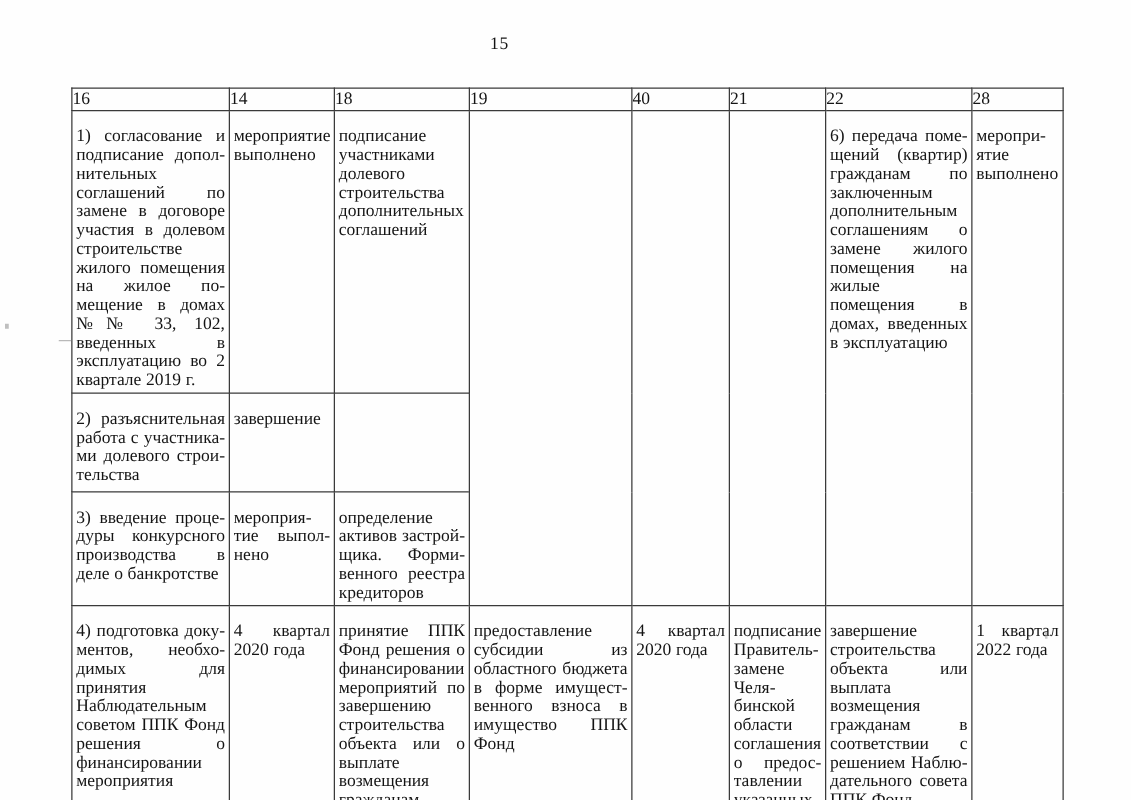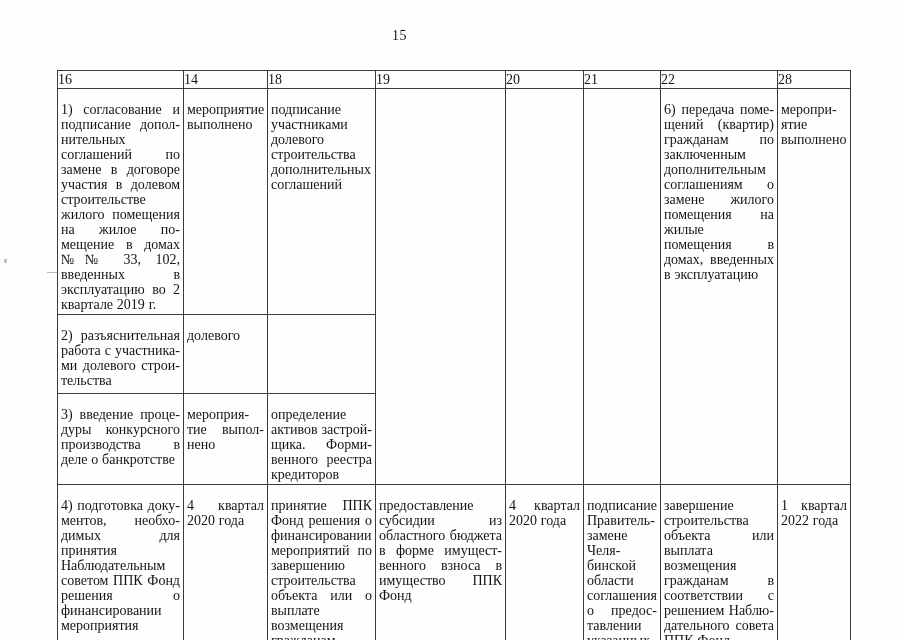--- a/index.html
+++ b/index.html
@@ -77,40 +77,40 @@
       <col style="width:77px">
       <col style="width:117px">
       <col style="width:73px">
     </colgroup>
     <thead>
       <tr>
         <th>16</th>
         <th>14</th>
         <th>18</th>
         <th>19</th>
-        <th>20</th>
+        <th>40</th>
         <th>21</th>
         <th>22</th>
         <th>28</th>
       </tr>
     </thead>
     <tbody>
       <tr class="r1">
         <td>1) согласование и подписание допол­нительных соглаше­ний по замене в договоре участия в долевом строитель­стве жилого поме­щения на жилое по­мещение в домах №№ 33, 102, введен­ных в эксплуатацию во 2 квартале 2019 г.</td>
         <td>мероприятие выполнено</td>
         <td>подписание участниками долевого строительства дополни­тельных соглашений</td>
         <td rowspan="3"></td>
         <td rowspan="3"></td>
         <td rowspan="3"></td>
         <td rowspan="3">6) передача поме­щений (квартир) гражданам по заключенным дополнительным соглашениям о замене жилого помещения на жилые помещения в домах, введен­ных в эксплуата­цию</td>
         <td rowspan="3">меропри­ятие выпол­нено</td>
       </tr>
       <tr class="r2">
         <td>2) разъяснительная работа с участника­ми долевого строи­тельства</td>
-        <td>долевого</td>
+        <td>завершение</td>
         <td></td>
       </tr>
       <tr class="r3">
         <td>3) введение проце­дуры конкурсного производства в деле о банкротстве</td>
         <td>мероприя­тие выпол­нено</td>
         <td>определение активов застрой­щика. Форми­венного реестра кредиторов</td>
       </tr>
       <tr class="r4">
         <td>4) подготовка доку­ментов, необхо­димых для принятия Наблюдательным советом ППК Фонд решения о финанси­ровании меропри­ятия</td>
         <td>4 квартал 2020 года</td>

